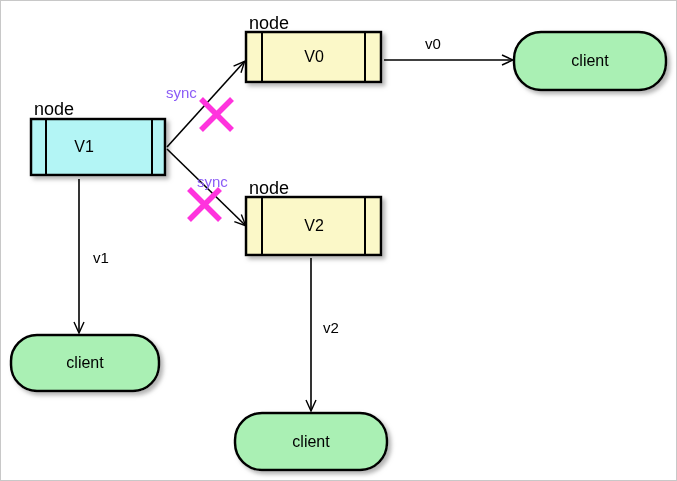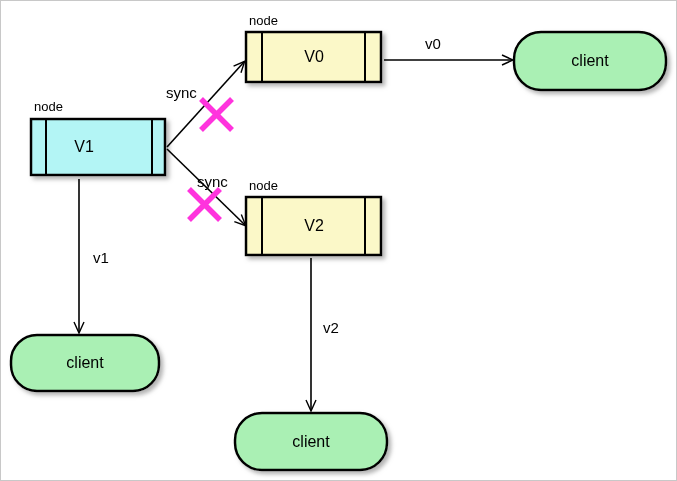--- a/index.html
+++ b/index.html
@@ -27,33 +27,33 @@
   .node-label,
   .edge-label,
   .box-label {
     position: absolute;
     font-family: "Liberation Sans", sans-serif;
     color: #000000;
     white-space: nowrap;
     line-height: 1;
   }
   .node-label {
-    font-size: 13px;
+    font-size: 18px;
   }
   .edge-label {
     font-size: 15px;
   }
   .box-label {
     font-size: 16px;
   }
   .sync-label {
     position: absolute;
     font-family: "Liberation Sans", sans-serif;
     font-size: 15px;
-    color: #000000;
+    color: #8b5cf6;
     white-space: nowrap;
     line-height: 1;
   }
 </style>
 </head>
 <body>
 
 <div id="canvas">
 
   <svg id="svg-layer" viewBox="0 0 677 481">

